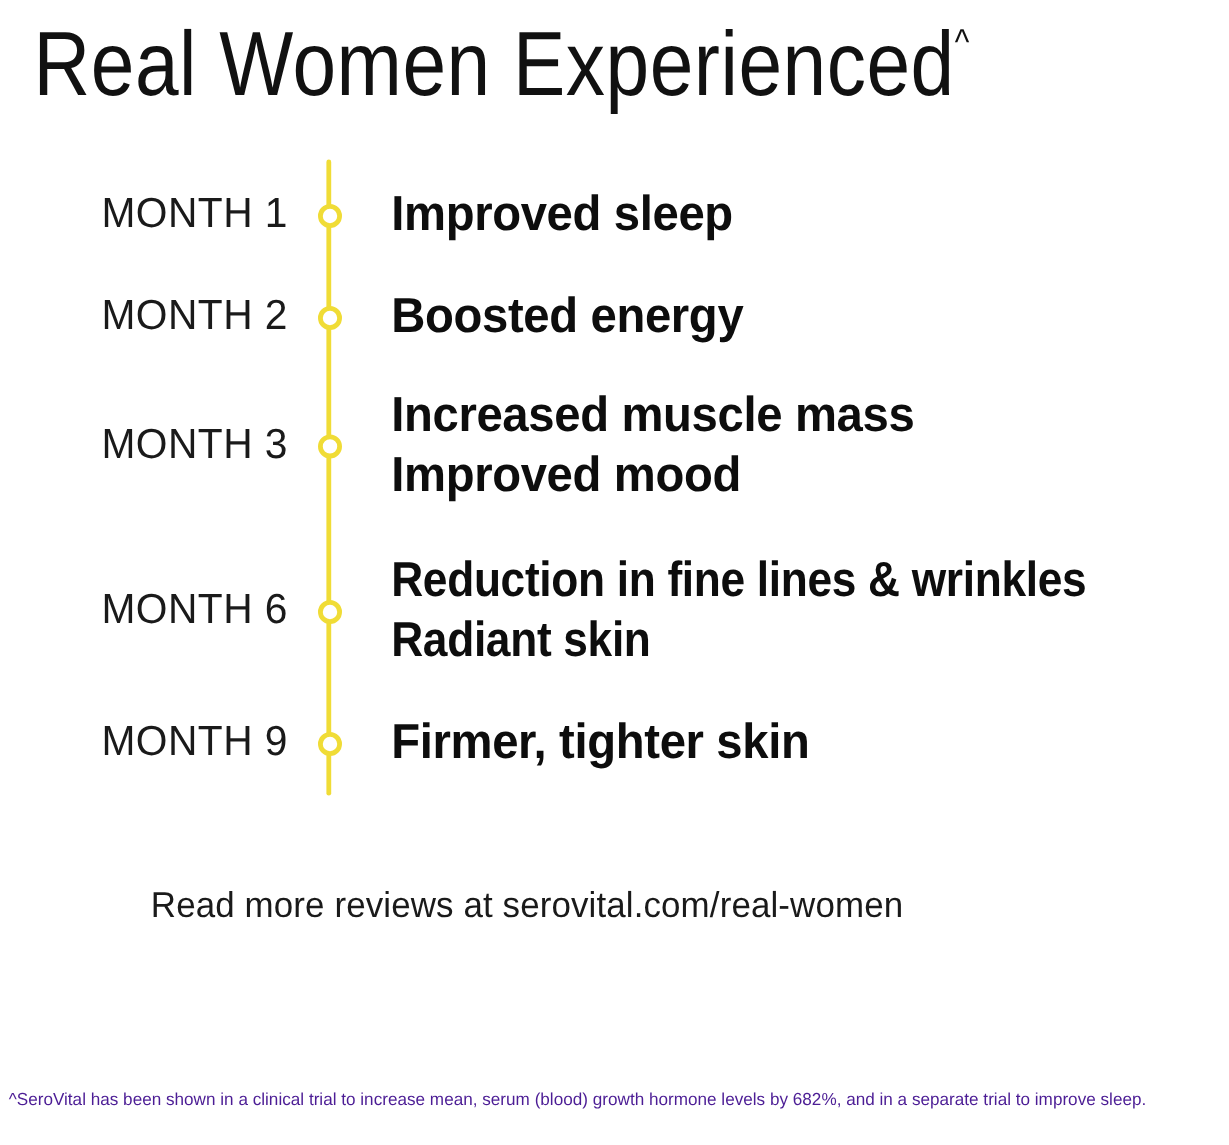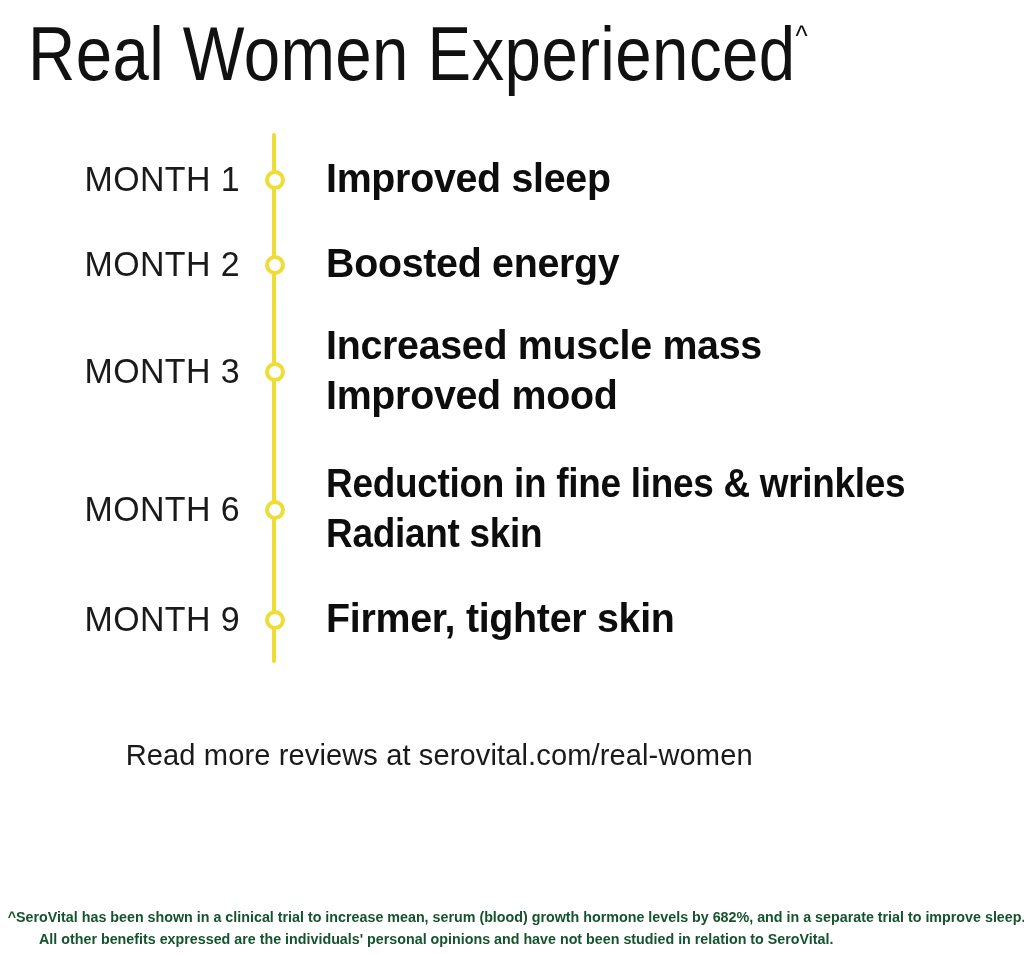--- a/index.html
+++ b/index.html
@@ -135,24 +135,24 @@
   .cta span { display: inline-block; transform: scaleX(0.97); }
 
   
   .footnote {
     position: absolute;
     left: 0;
     top: 906px;
     width: 872px;
     text-align: center;
     font-family: "Liberation Sans", sans-serif;
-    font-weight: 700;
+    font-weight: 400;
     font-size: 14.5px;
     line-height: 22px;
-    color: #14532d;
+    color: #4c1d95;
   }
   .footnote div { white-space: nowrap; }
   .footnote .fn-line { display: inline-block; transform: scaleX(0.985); }
 </style>
 </head>
 <body>
 
 <div class="headline">
   <span class="hl-text">Real Women Experienced</span><span class="hl-caret">^</span>
 </div>
@@ -204,14 +204,13 @@
   </div>
 
 </div>
 
 <div class="cta">
   <span>Read more reviews at serovital.com/real-women</span>
 </div>
 
 <div class="footnote">
   <div><span class="fn-line">^SeroVital has been shown in a clinical trial to increase mean, serum (blood) growth hormone levels by 682%, and in a separate trial to improve sleep.</span></div>
-  <div><span class="fn-line">All other benefits expressed are the individuals' personal opinions and have not been studied in relation to SeroVital.</span></div>
 </div>
 
 </body></html>

